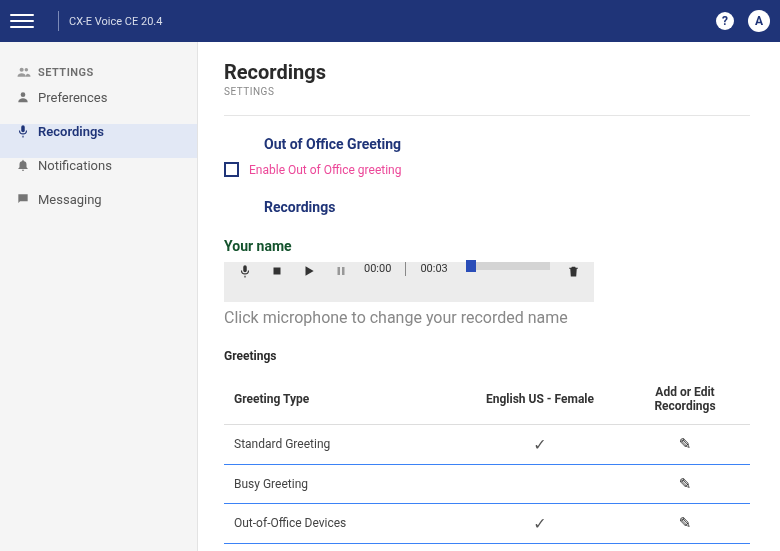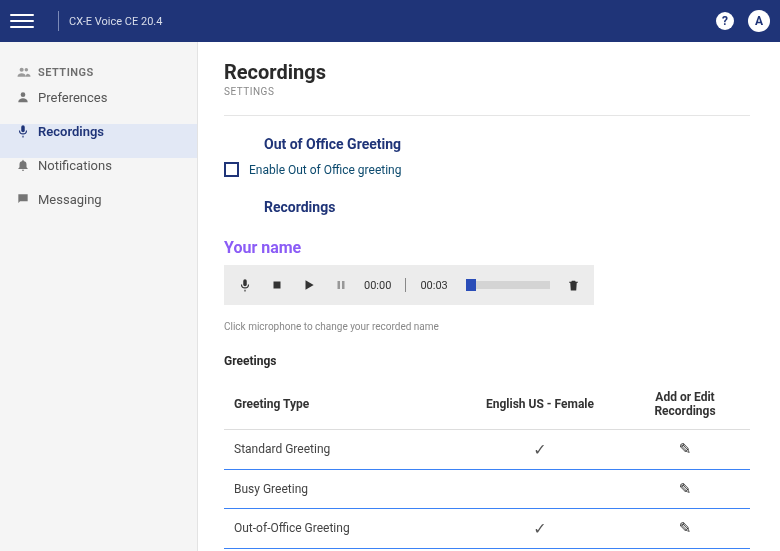--- a/index.html
+++ b/index.html
@@ -38,30 +38,30 @@
   .btn-secondary { background:#fff; color:#444; border-color:#bbb; }
 
   .content { flex:1; overflow-y:auto; padding:18px 30px 30px 26px; }
   .page-title { font-size:20px; font-weight:700; color:#2a2a2a; }
   .page-sub { font-size:10px; color:#888; letter-spacing:0.5px; margin-top:2px; }
   .hr { height:1px; background:#e5e5e5; margin:18px 0 20px; }
 
   .section-title { font-size:14px; font-weight:700; color:#1f3478; margin-bottom:10px;margin-left:40px; }
   .checkbox-row { display:flex; align-items:center; gap:10px; margin-bottom:22px; }
   .chk { width:15px; height:15px; border:2px solid #1f3478; background:#fff; cursor:pointer; }
-  .chk-label { font-size:12px; color:#0c4a6e; }
-
-  .subhdr { font-size:16px; font-weight:700; color:#8b5cf6; margin:23px 0 8px; }
-  .player { background:#ececec; height:40px; width:370px; display:flex; align-items:center; padding:0 12px; gap:14px; }
+  .chk-label { font-size:12px; color:#ec4899; }
+
+  .subhdr { font-size:14px; font-weight:700; color:#14532d; margin:23px 0 8px; }
+  .player { background:#ececec; height:40px; width:370px; display:flex; align-items:flex-start; padding:0 12px; gap:14px; }
   .player .pbtn { color:#333; display:flex; align-items:center; justify-content:center; width:18px; height:18px; cursor:pointer; }
   .player .time { font-size:11px; color:#333; }
   .player .time-sep { width:1px; height:14px; background:#888; }
   .player .track { flex:1; height:8px; background:#d4d4d4; position:relative; margin-left:4px; }
   .player .track .fill { position:absolute; left:0; top:-2px; width:10px; height:12px; background:#2a4db8; }
-  .hint { font-size:10px; color:#888; margin-top:16px; }
+  .hint { font-size:16px; color:#888; margin-top:6px; }
 
   .greet-sub { font-size:12px; font-weight:700; color:#2a2a2a; margin:22px 0 12px; }
   .tbl { width:100%; font-size:12px; color:#444; }
   .tbl .trh { display:flex; align-items:center; padding:10px 10px; border-bottom:1px solid #ddd; font-weight:700; color:#333; }
   .tbl .tr  { display:flex; align-items:center; padding:10px 10px; border-bottom:1px solid #3b82f6; }
   .tbl .c1 { flex:1.2; }
   .tbl .c2 { flex:1; text-align:center; }
   .tbl .c3 { width:110px; text-align:center; line-height:1.2; }
   .check { font-size:16px; color:#555; }
   .editbtn { cursor:pointer; color:#222; font-size:15px; }
@@ -211,21 +211,21 @@
             <div class="c3"><span class="editbtn">✎</span></div>
           </div>
 
           <div class="tr">
             <div class="c1">Busy Greeting</div>
             <div class="c2"></div>
             <div class="c3"><span class="editbtn">✎</span></div>
           </div>
 
           <div class="tr">
-            <div class="c1">Out-of-Office Greeting</div>
+            <div class="c1">Out-of-Office Devices</div>
             <div class="c2"><span class="check">✓</span></div>
             <div class="c3"><span class="editbtn">✎</span></div>
           </div>
         </div>
 
       </div>
     </div>
 
   </div>
 </div>

